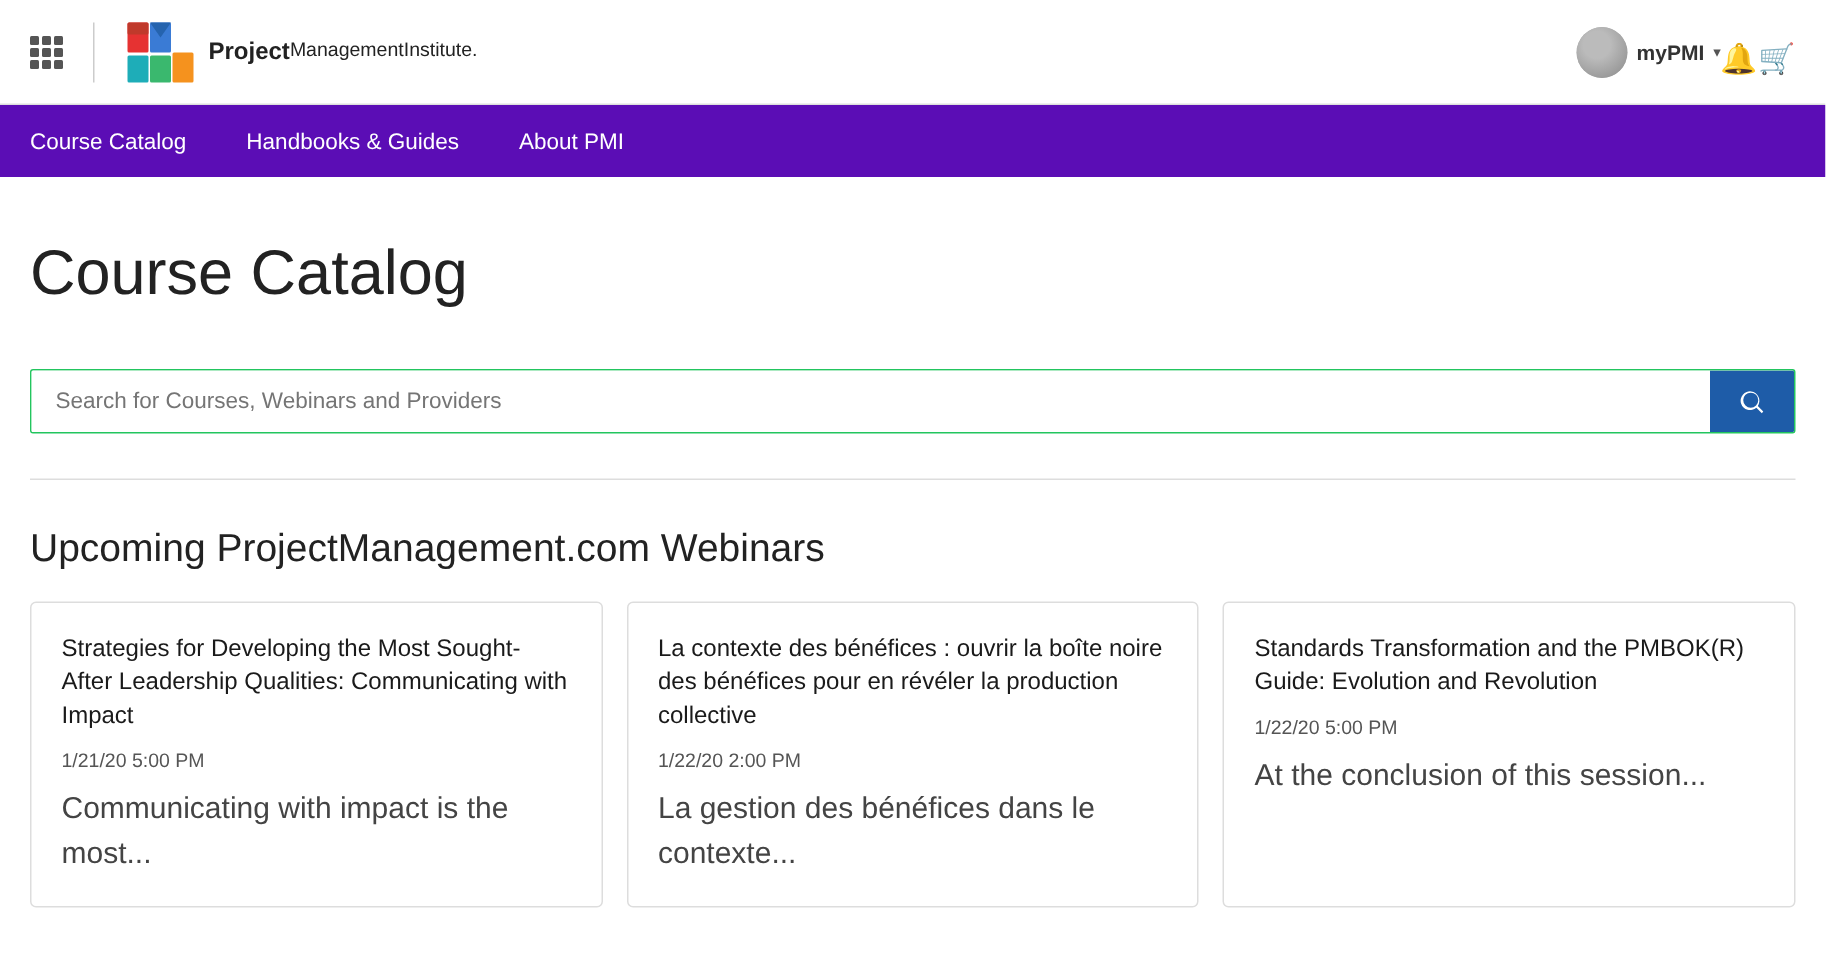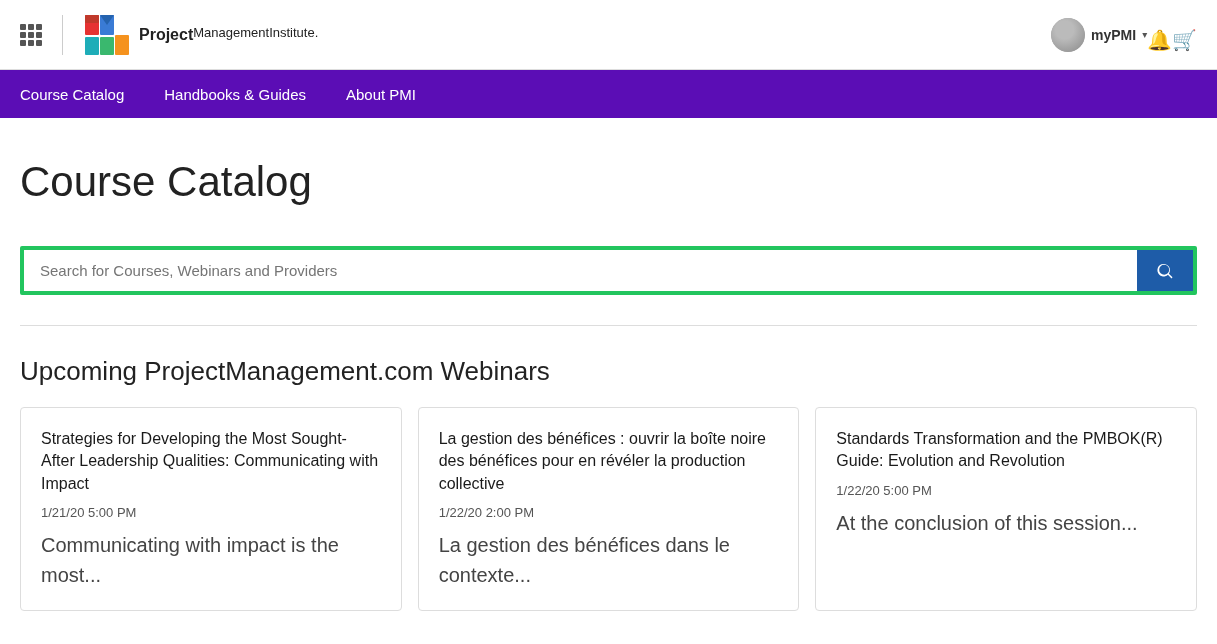--- a/index.html
+++ b/index.html
@@ -124,21 +124,21 @@
       font-size: 42px;
       font-weight: 300;
       color: #222;
       margin-bottom: 40px;
     }
 
     
     .search-container {
       display: flex;
       margin-bottom: 30px;
-      border: 4px solid #22c55e;
+      border: 1px solid #22c55e;
       border-radius: 2px;
       overflow: hidden;
       width: 100%;
     }
     .search-input {
       flex: 1;
       border: none;
       outline: none;
       padding: 12px 16px;
       font-size: 15px;
@@ -283,21 +283,21 @@
 
     <div class="cards-grid">
 
       <div class="card">
         <div class="card-title">Strategies for Developing the Most Sought-After Leadership Qualities: Communicating with Impact</div>
         <div class="card-date">1/21/20 5:00 PM</div>
         <div class="card-desc">Communicating with impact is the most...</div>
       </div>
 
       <div class="card">
-        <div class="card-title">La gestion des bénéfices : ouvrir la boîte noire des bénéfices pour en révéler la production collective</div>
+        <div class="card-title">La contexte des bénéfices : ouvrir la boîte noire des bénéfices pour en révéler la production collective</div>
         <div class="card-date">1/22/20 2:00 PM</div>
         <div class="card-desc">La gestion des bénéfices dans le contexte...</div>
       </div>
 
       <div class="card">
         <div class="card-title">Standards Transformation and the PMBOK(R) Guide: Evolution and Revolution</div>
         <div class="card-date">1/22/20 5:00 PM</div>
         <div class="card-desc">At the conclusion of this session...</div>
       </div>
 

